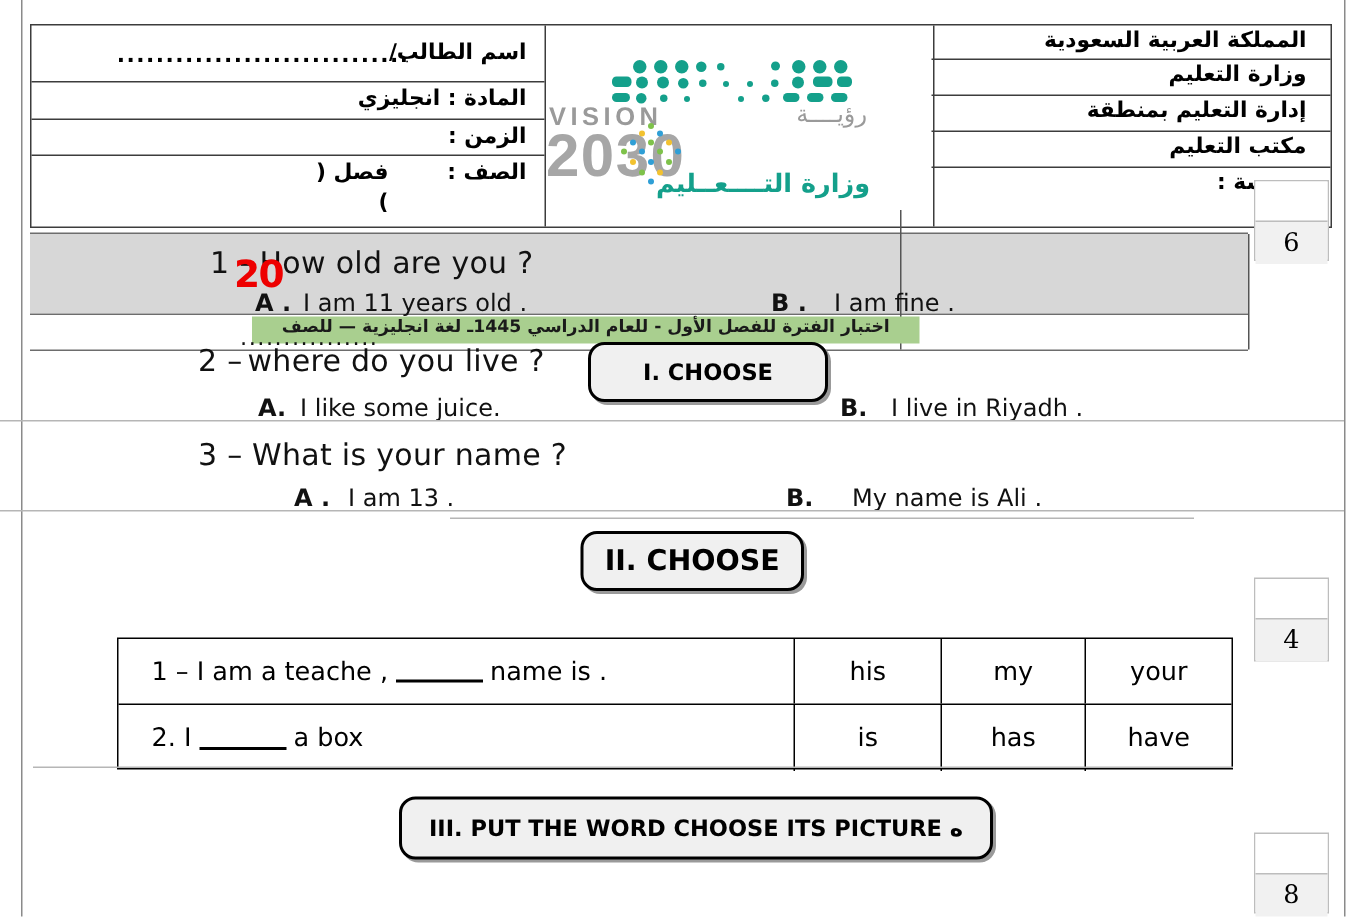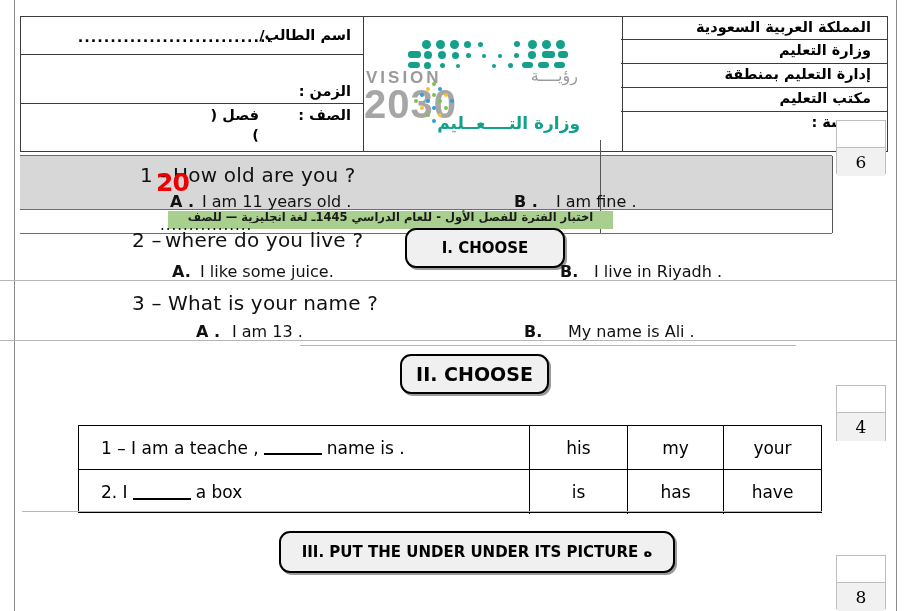--- a/index.html
+++ b/index.html
@@ -135,21 +135,20 @@
     position:absolute;
     background:#f0f0f0;
     border:2px solid #000;
     border-radius:11px;
     box-shadow: 2px 2px 0 #9a9a9a;
     display:flex; align-items:center; justify-content:center;
     font-family:"DejaVu Sans", sans-serif;
     font-weight:bold;
     color:#000;
     white-space:nowrap;
-    margin-left:13px;
   }
 
   
   #ex2-table {
     position:absolute;
     left:78px; top:425px;
     width:744px; height:88px;
     border:1px solid #000;
     box-sizing:border-box;
     background:#fff;
@@ -223,20 +222,23 @@
 
   <div class="vline-left"></div>
   <div class="vline-right"></div>
 
   <div id="header-table">
 
     <div class="hdr-col col-left">
       <div class="hrow" style="top:0; height:38px;">
         <div class="ar" style="position:absolute; right:6px; top:9px;">اسم الطالب/</div>
         <div class="ar dots-line" style="position:absolute; right:84px; top:11px;">..............................</div>
+      </div>
+      <div class="hrow" style="top:38px; height:25px;">
+        <div class="ar" style="position:absolute; right:6px; top:2px;">المادة : انجليزي</div>
       </div>
       <div class="hrow" style="top:63px; height:24px;">
         <div class="ar" style="position:absolute; right:6px; top:2px;">الزمن :</div>
       </div>
       <div class="hrow last" style="top:87px; height:48px;">
         <div class="ar" style="position:absolute; right:6px; top:2px;">الصف :</div>
         <div class="ar" style="position:absolute; right:98px; top:2px;">فصل (</div>
         <div class="ar" style="position:absolute; right:98px; top:22px;">)</div>
       </div>
     </div>
@@ -397,20 +399,20 @@
         <span>a  box</span>
       </div>
       <div class="ex2-cell c-o1">is</div>
       <div class="ex2-cell c-o2">has</div>
       <div class="ex2-cell c-o3">have</div>
     </div>
   </div>
 
   <div class="rule" style="left:22px; top:511px; width:800px;"></div>
 
-  <div class="sec-btn" style="left:266px; top:531px; width:392px; height:38px; font-size:15px;">III. PUT THE UNDER UNDER ITS PICTURE ه</div>
+  <div class="sec-btn" style="left:266px; top:531px; width:392px; height:38px; font-size:15px;">III. PUT THE WORD CHOOSE ITS PICTURE ه</div>
 
   <div class="score-box" style="left:836px; top:555px; height:54px;">
     <div class="score-top"></div>
     <div class="score-val">8</div>
   </div>
 
 </div>
 
 </body></html>

